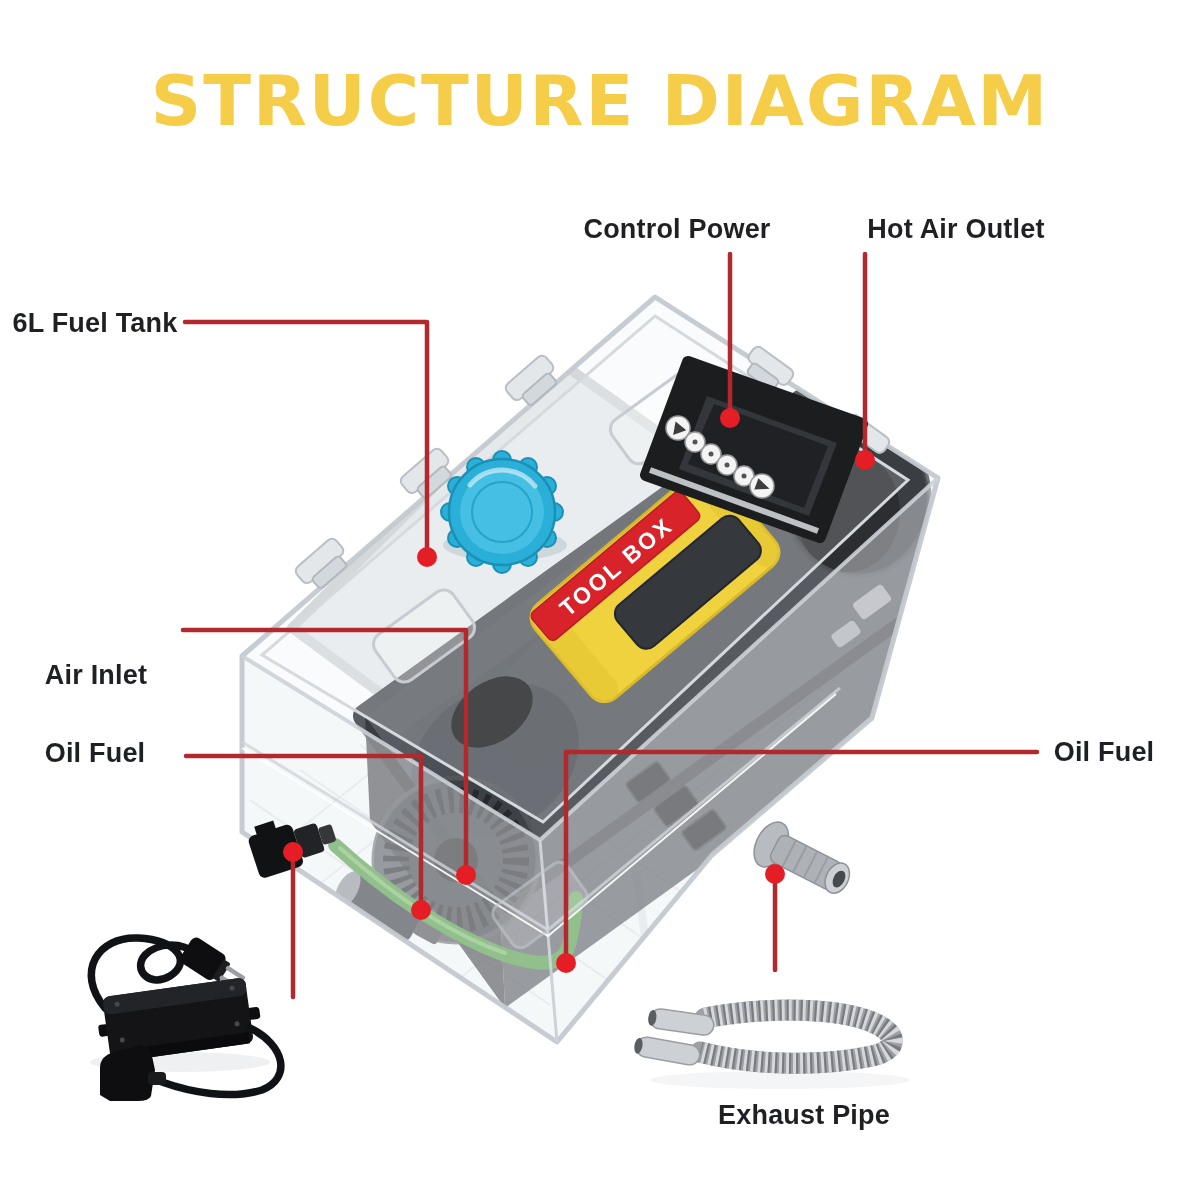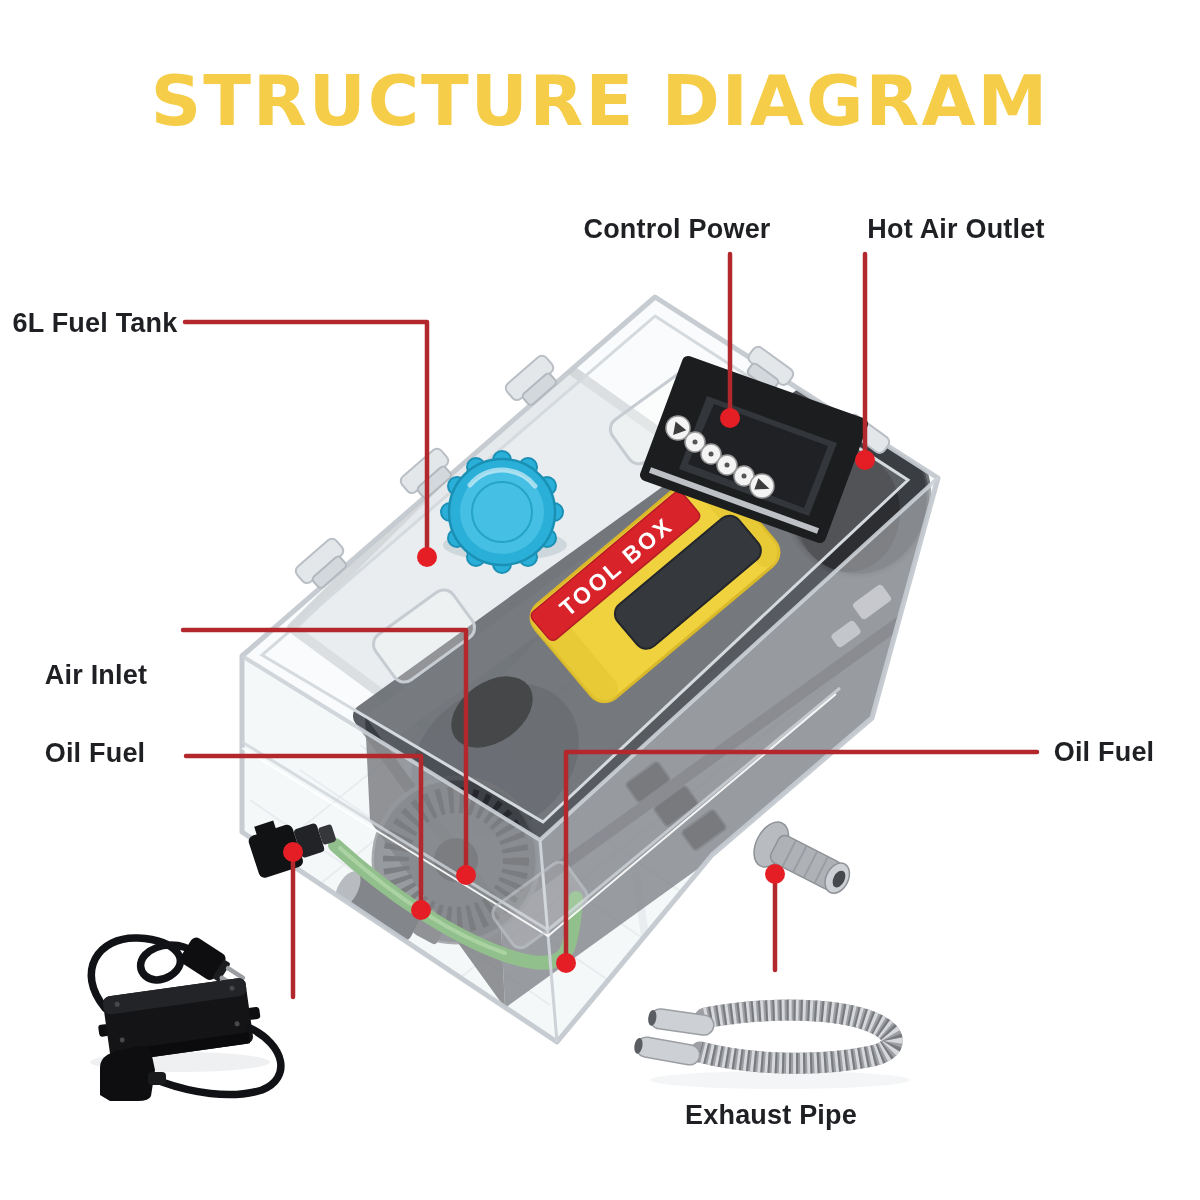--- a/index.html
+++ b/index.html
@@ -269,14 +269,14 @@
       <circle class="dot" cx="293" cy="852" r="10"></circle>
     </g>
   </svg>
 
   <div class="label" style="left:95px;top:323px;">6L Fuel Tank</div>
   <div class="label" style="left:677px;top:229px;">Control Power</div>
   <div class="label" style="left:956px;top:229px;">Hot Air Outlet</div>
   <div class="label" style="left:96px;top:630px;margin-top:45px;">Air Inlet</div>
   <div class="label" style="left:95px;top:753px;">Oil Fuel</div>
   <div class="label" style="left:1104px;top:752px;">Oil Fuel</div>
-  <div class="label" style="left:771px;top:1115px;">Exhaust Pipe</div>
+  <div class="label" style="left:804px;top:1115px;">Exhaust Pipe</div>
 </div>
 
 </body></html>

